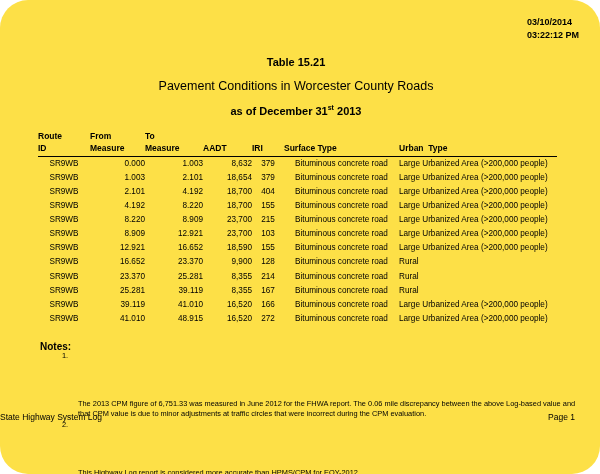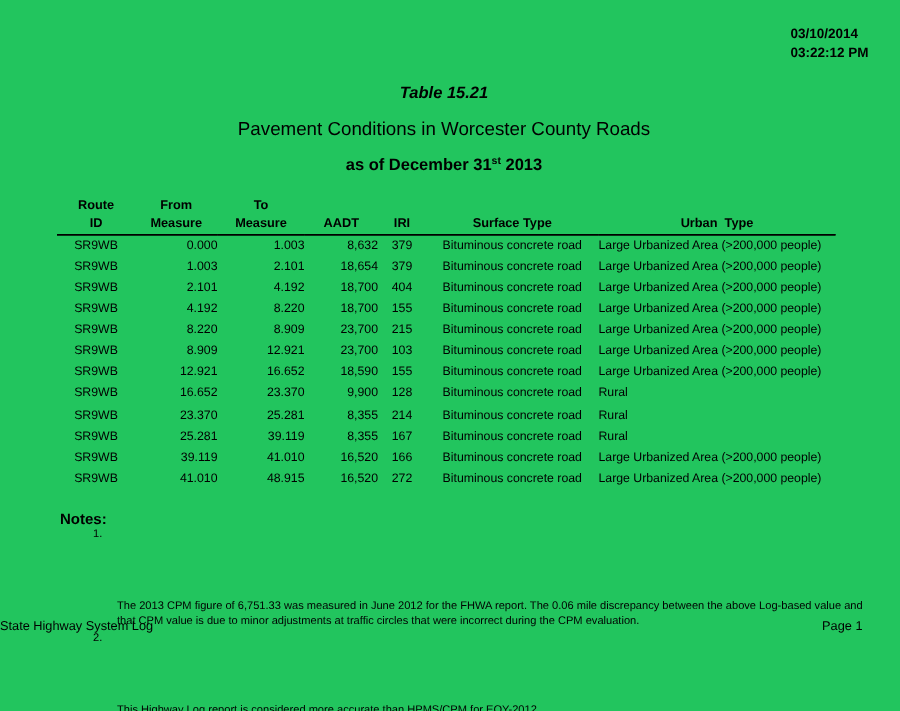--- a/index.html
+++ b/index.html
@@ -1,47 +1,47 @@
 <!DOCTYPE html>
 <html><head>
 <meta charset="utf-8">
 <style>
   html,body{margin:0;padding:0;}
   body{
     width:600px;height:474px;background:#ffffff;color:#000;
     font-family:"Liberation Sans",sans-serif;position:relative;overflow:hidden;
   }
-  .page{position:absolute;inset:0;background:#22c55e;}
+  .page{position:absolute;inset:0;background:#fde047;border-radius:28px;}
 
   .timestamp{
     position:absolute;top:16px;right:21px;
     font-size:9px;font-weight:bold;line-height:13px;text-align:left;
   }
 
   .table-number{
     position:absolute;top:56px;left:0;width:592px;text-align:center;
-    font-weight:bold;font-size:11px;font-style:italic;
+    font-weight:bold;font-size:11px;
   }
   .main-title{
     position:absolute;top:79px;left:0;width:592px;text-align:center;
     font-weight:normal;font-size:12.5px;
   }
   .subtitle{
     position:absolute;top:104px;left:0;width:592px;text-align:center;
     font-weight:bold;font-size:11px;
   }
   .subtitle sup{font-size:7px;}
 
   table.data{
     position:absolute;left:38px;top:130px;width:519px;
     border-collapse:collapse;table-layout:fixed;
   }
   table.data th{
     font-weight:bold;font-size:8.5px;padding:0;line-height:12px;
-    text-align:center;white-space:pre;
+    text-align:left;white-space:pre;
   }
   table.data thead tr.h2 th{border-bottom:1.6px solid #000;padding-bottom:2px;}
   table.data td{
     font-size:8.2px;line-height:8.6px;white-space:nowrap;
     padding:2.9px 0 2.6px 0;
   }
   td.c0{text-align:center;}
   td.c1,td.c2{text-align:right;padding-right:10px;}
   td.c3{text-align:right;padding-right:12px;}
   td.c4{text-align:center;}

